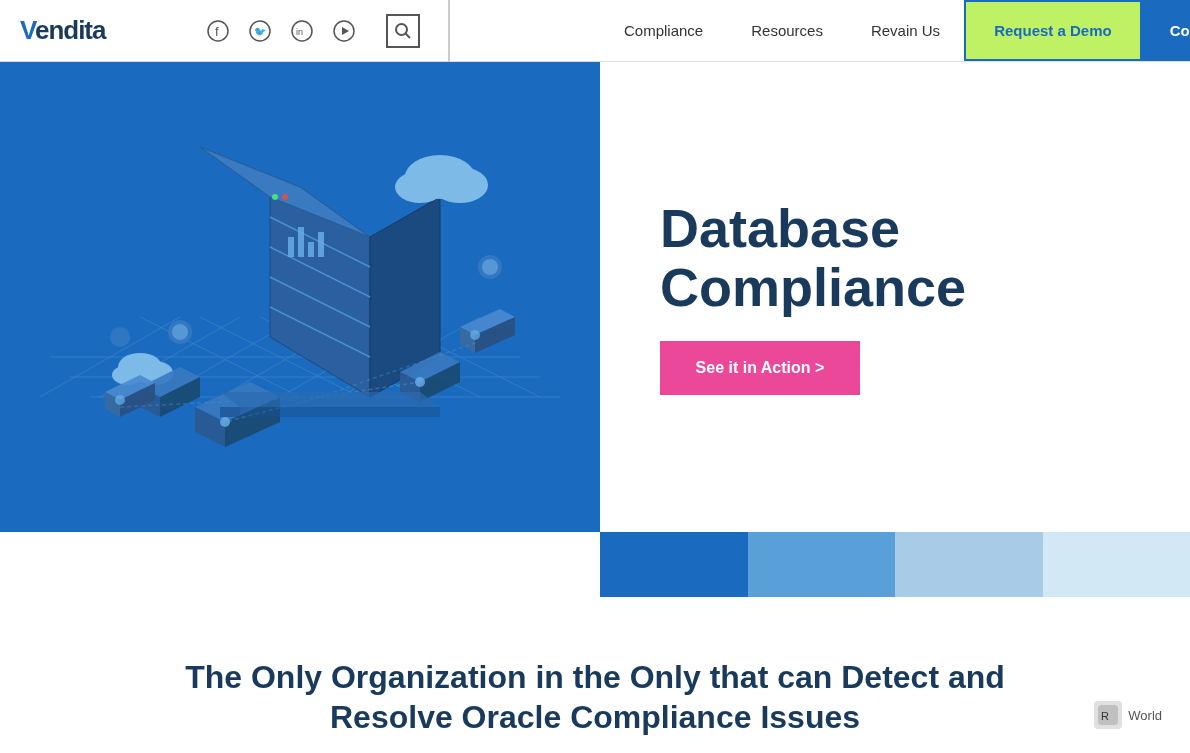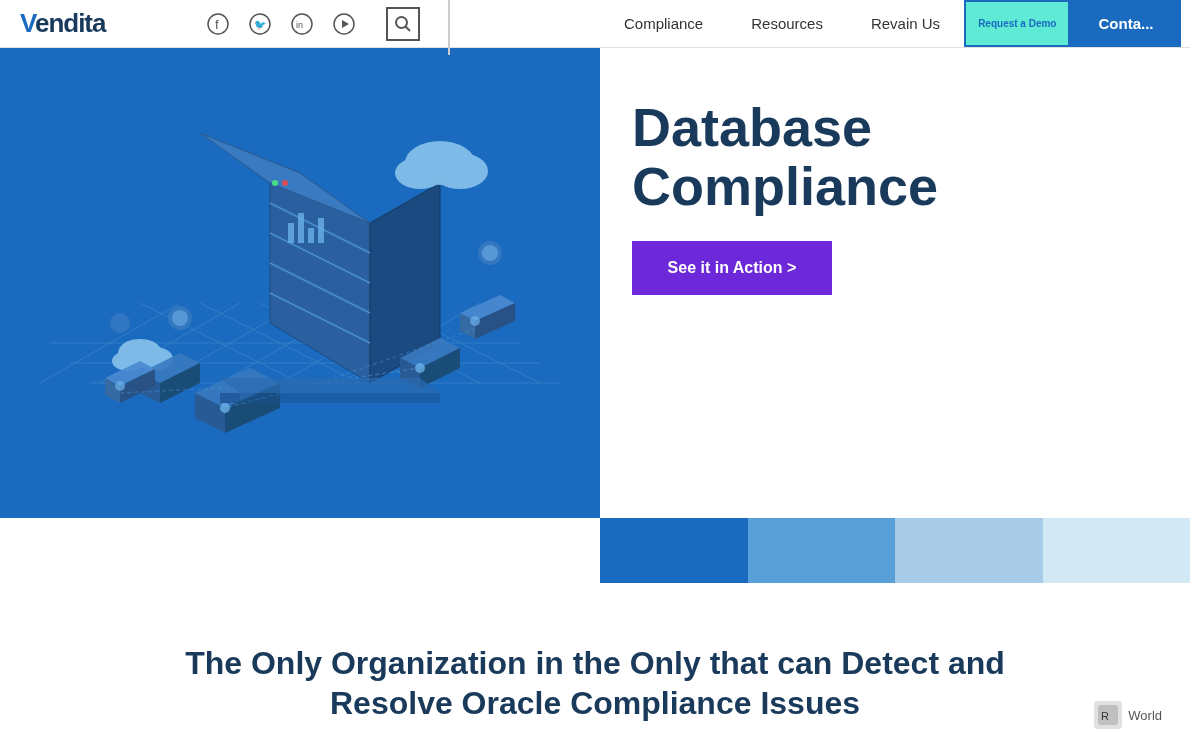--- a/index.html
+++ b/index.html
@@ -2,21 +2,21 @@
 <html><head>
   <meta charset="utf-8">
   <style>
     * { margin: 0; padding: 0; box-sizing: border-box; }
     body { font-family: Arial, sans-serif; width: 1190px; overflow-x: hidden; background: #fff; }
 
     
     .header {
       display: flex;
       align-items: center;
-      height: 48px;
+      height: 62px;
       background: #fff;
       border-bottom: 1px solid #e0e0e0;
       position: relative;
       z-index: 10;
     }
     .header-left {
       display: flex;
       align-items: center;
       gap: 18px;
       padding: 0 20px;
@@ -68,25 +68,25 @@
       display: flex;
       align-items: center;
       font-size: 15px;
       color: #333;
       cursor: pointer;
       font-weight: 500;
       white-space: nowrap;
     }
     .nav-btn-demo {
       height: 100%;
-      padding: 0 12px;
-      background: #5eead4;
+      padding: 0 28px;
+      background: #bef264;
       border: 2px solid #1a6bbf;
       color: #1a6bbf;
-      font-size: 10px;
+      font-size: 15px;
       font-weight: 600;
       cursor: pointer;
       display: flex;
       align-items: center;
       white-space: nowrap;
     }
     .nav-btn-contact {
       height: 100%;
       padding: 0 28px;
       background: #1a6bbf;
@@ -114,40 +114,40 @@
       overflow: hidden;
       display: flex;
       align-items: center;
       justify-content: center;
     }
     .hero-right {
       flex: 1;
       background: #fff;
       display: flex;
       flex-direction: column;
-      justify-content: flex-start;
-      padding: 50px 32px;
+      justify-content: center;
+      padding: 50px 60px;
     }
     .hero-title {
       font-size: 54px;
       font-weight: 900;
       color: #1a3a5c;
       line-height: 1.1;
       margin-bottom: 24px;
     }
     .hero-desc {
       font-size: 15px;
       color: #333;
       line-height: 1.6;
       margin-bottom: 32px;
       max-width: 420px;
     }
     .hero-cta {
       display: inline-block;
-      background: #6d28d9;
+      background: #ec4899;
       color: #fff;
       font-size: 16px;
       font-weight: 600;
       padding: 18px 32px;
       cursor: pointer;
       border: none;
       text-align: center;
       width: 200px;
     }
 

